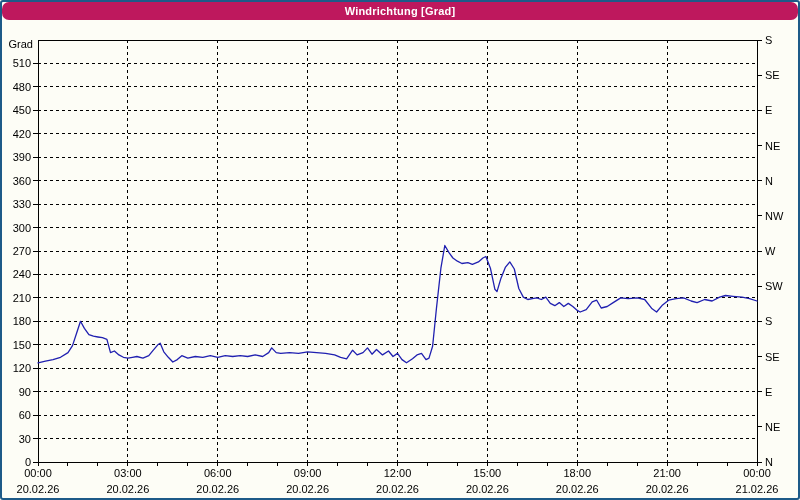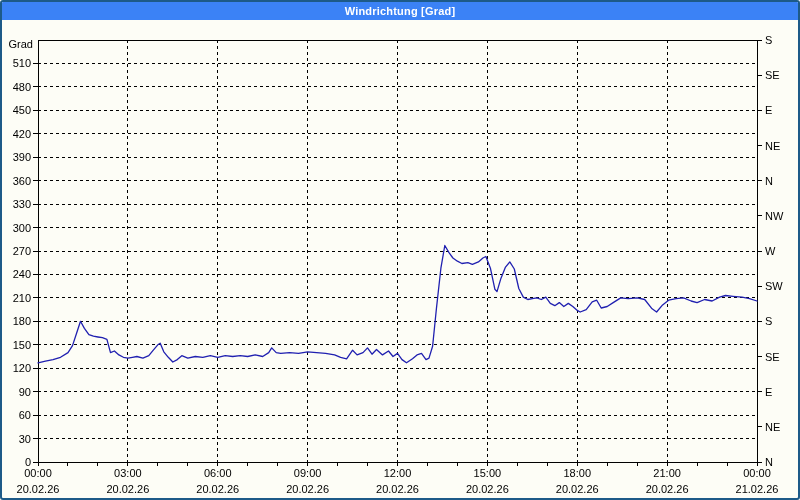--- a/index.html
+++ b/index.html
@@ -18,21 +18,21 @@
     text-align:center;line-height:18px;
     letter-spacing:0.2px;
   }
   .chart-area{position:absolute;left:0;top:0;width:796px;height:496px;}
   svg{position:absolute;left:0;top:0;overflow:visible;}
   text{font-family:"Liberation Sans", sans-serif;font-size:11px;fill:#000;}
 </style>
 </head>
 <body style="background: rgb(253, 253, 246); border-color: rgb(29, 90, 136);">
 
-<div class="titlebar" style="background: #3b82f6; color: rgb(255, 255, 255);">
+<div class="titlebar" style="background: #be185d; color: rgb(255, 255, 255); border-radius: 7px;">
   <span>Windrichtung [Grad]</span>
 </div>
 
 <div class="chart-area">
   <svg id="plot" width="796" height="496">
       <line x1="36" y1="436.55555555555554" x2="755" y2="436.55555555555554" stroke="#000000" stroke-width="1" stroke-dasharray="3,3" shape-rendering="crispEdges"></line>
       <line x1="36" y1="413.1111111111111" x2="755" y2="413.1111111111111" stroke="#000000" stroke-width="1" stroke-dasharray="3,3" shape-rendering="crispEdges"></line>
       <line x1="36" y1="389.6666666666667" x2="755" y2="389.6666666666667" stroke="#000000" stroke-width="1" stroke-dasharray="3,3" shape-rendering="crispEdges"></line>
       <line x1="36" y1="366.22222222222223" x2="755" y2="366.22222222222223" stroke="#000000" stroke-width="1" stroke-dasharray="3,3" shape-rendering="crispEdges"></line>
       <line x1="36" y1="342.77777777777777" x2="755" y2="342.77777777777777" stroke="#000000" stroke-width="1" stroke-dasharray="3,3" shape-rendering="crispEdges"></line>

